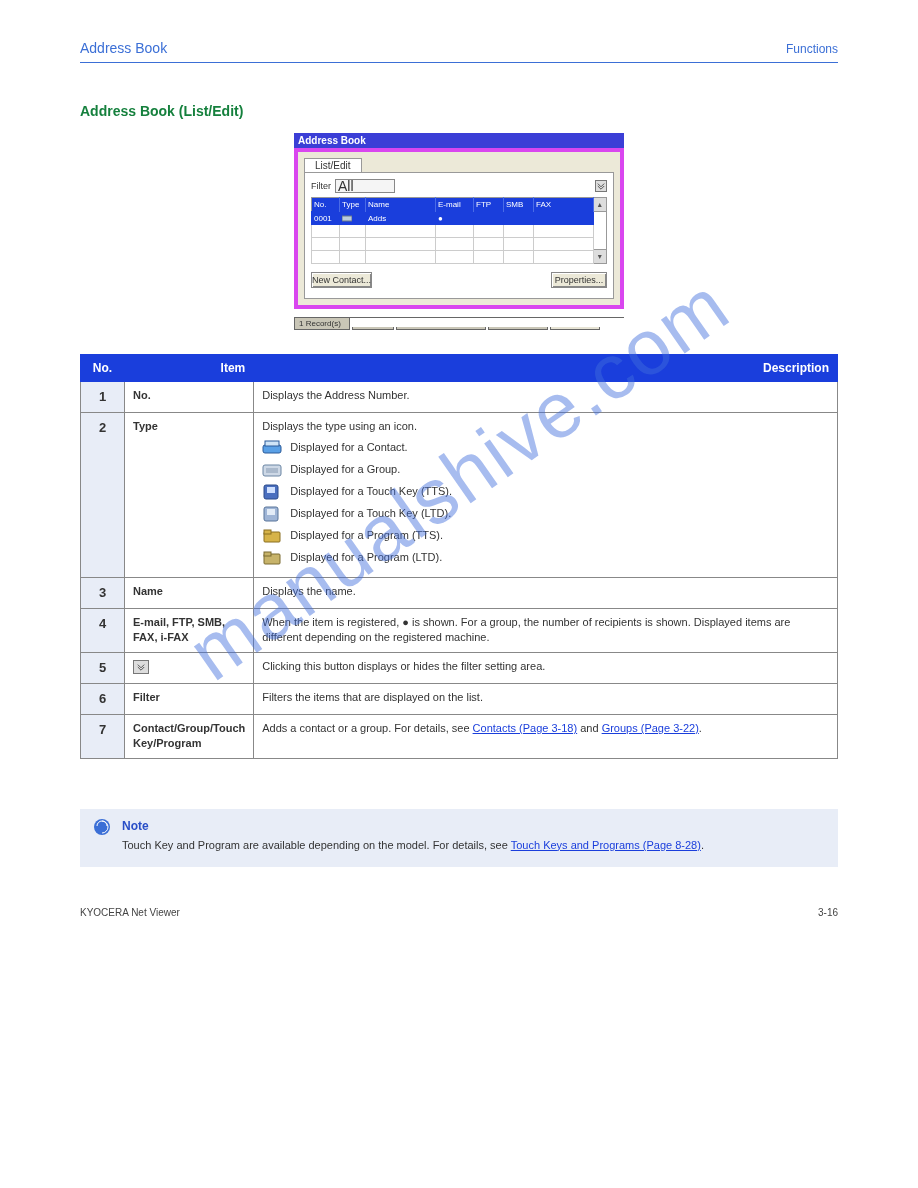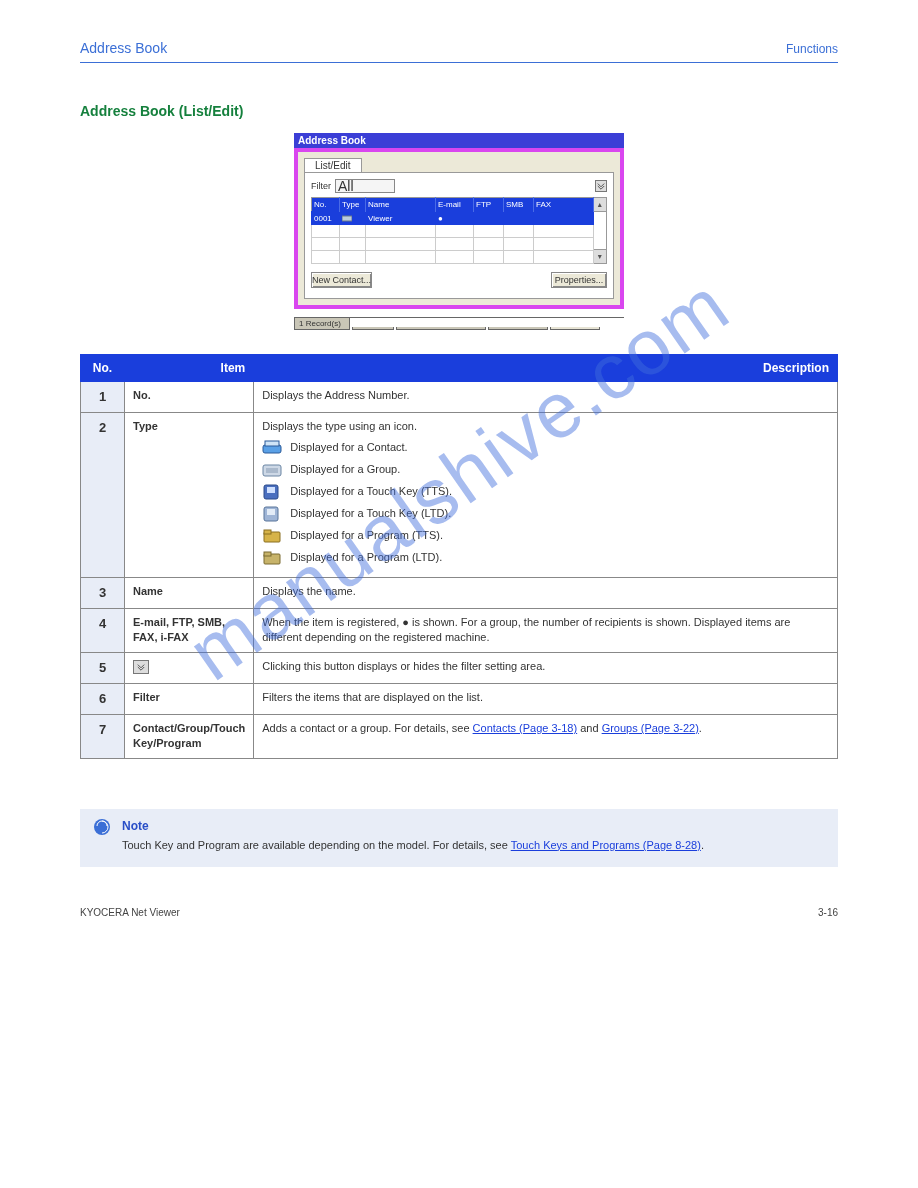--- a/index.html
+++ b/index.html
@@ -108,21 +108,21 @@
               <th style="width:30px">SMB</th>
               <th>FAX</th>
             </tr>
             <tr class="grid-row-sel">
               <td>0001</td>
               <td>
                     <svg width="10" height="8" viewBox="0 0 10 8">
                       <rect x="0" y="2" width="10" height="5" fill="#bcd" stroke="#678"></rect>
                     </svg>
                   </td>
-              <td>Viewer</td>
+              <td>Adds</td>
               <td>●</td>
               <td></td>
               <td></td>
               <td></td>
             </tr>
             <tr>
                   <td></td>
                   <td></td>
                   <td></td>
                   <td></td>

